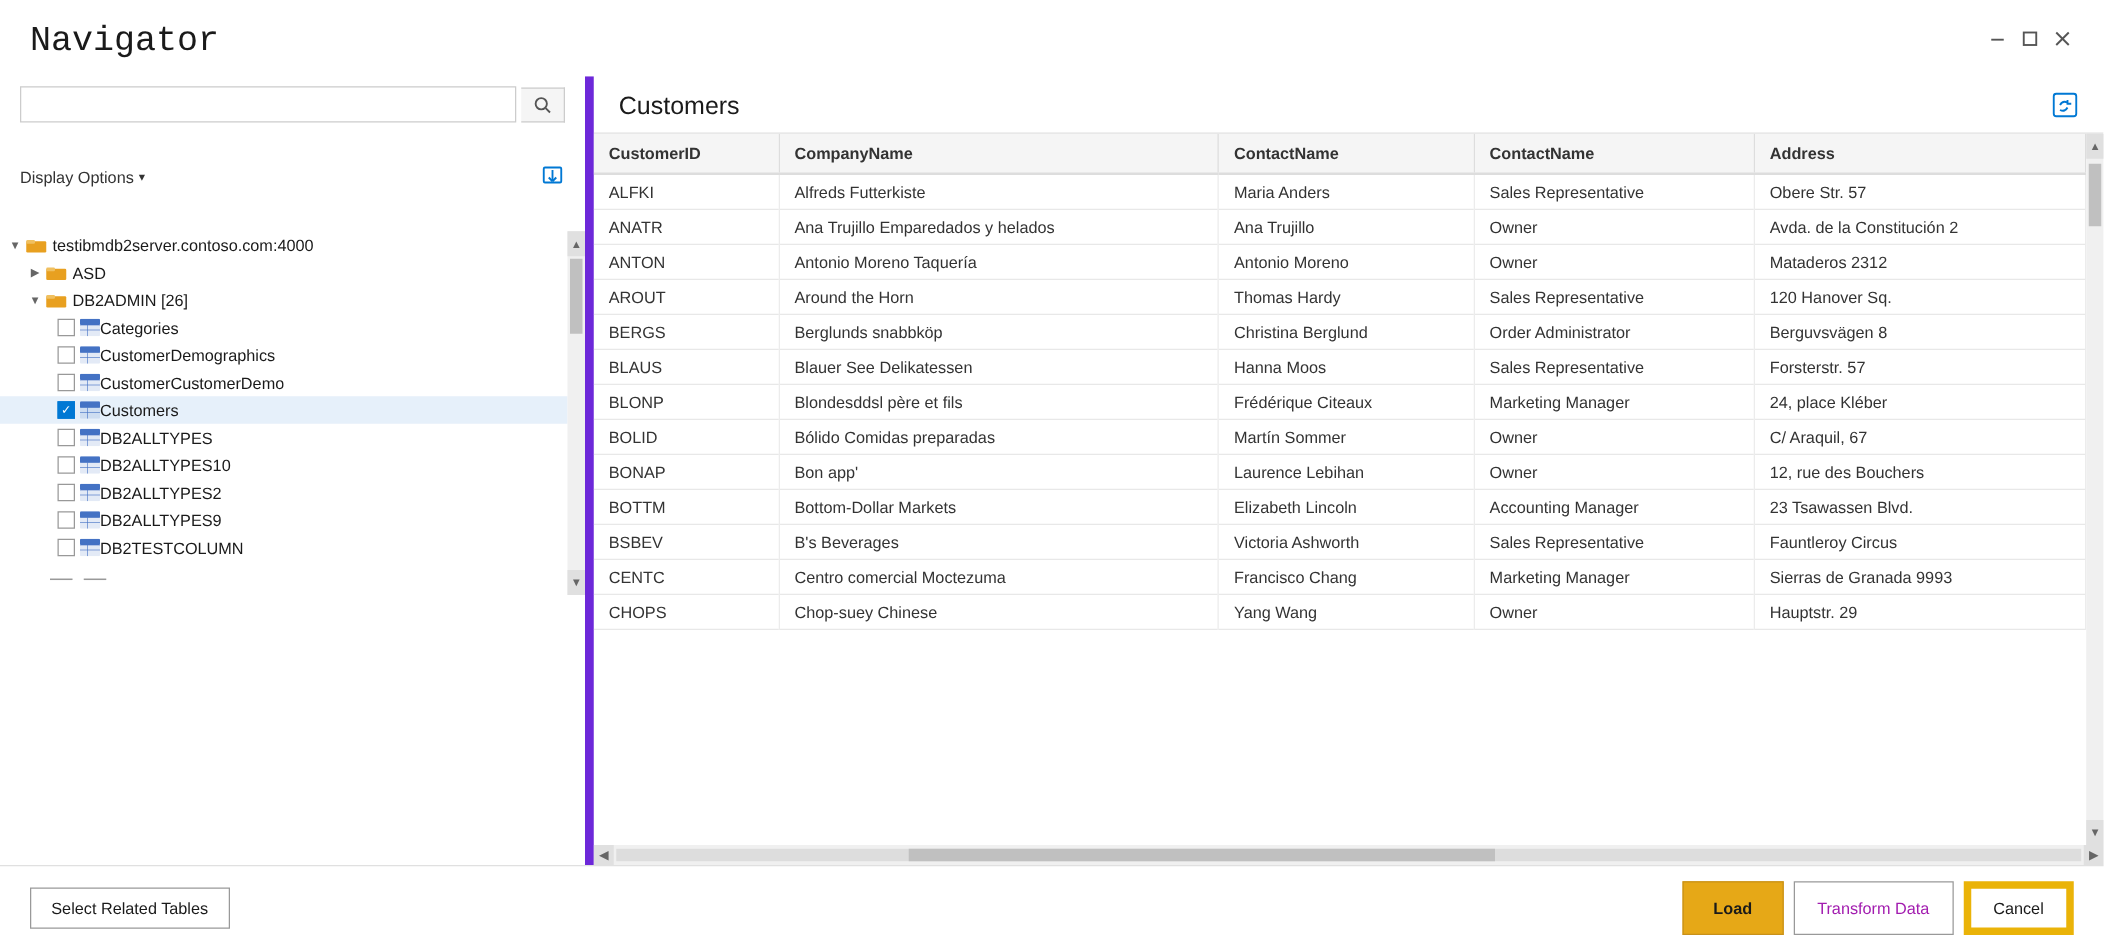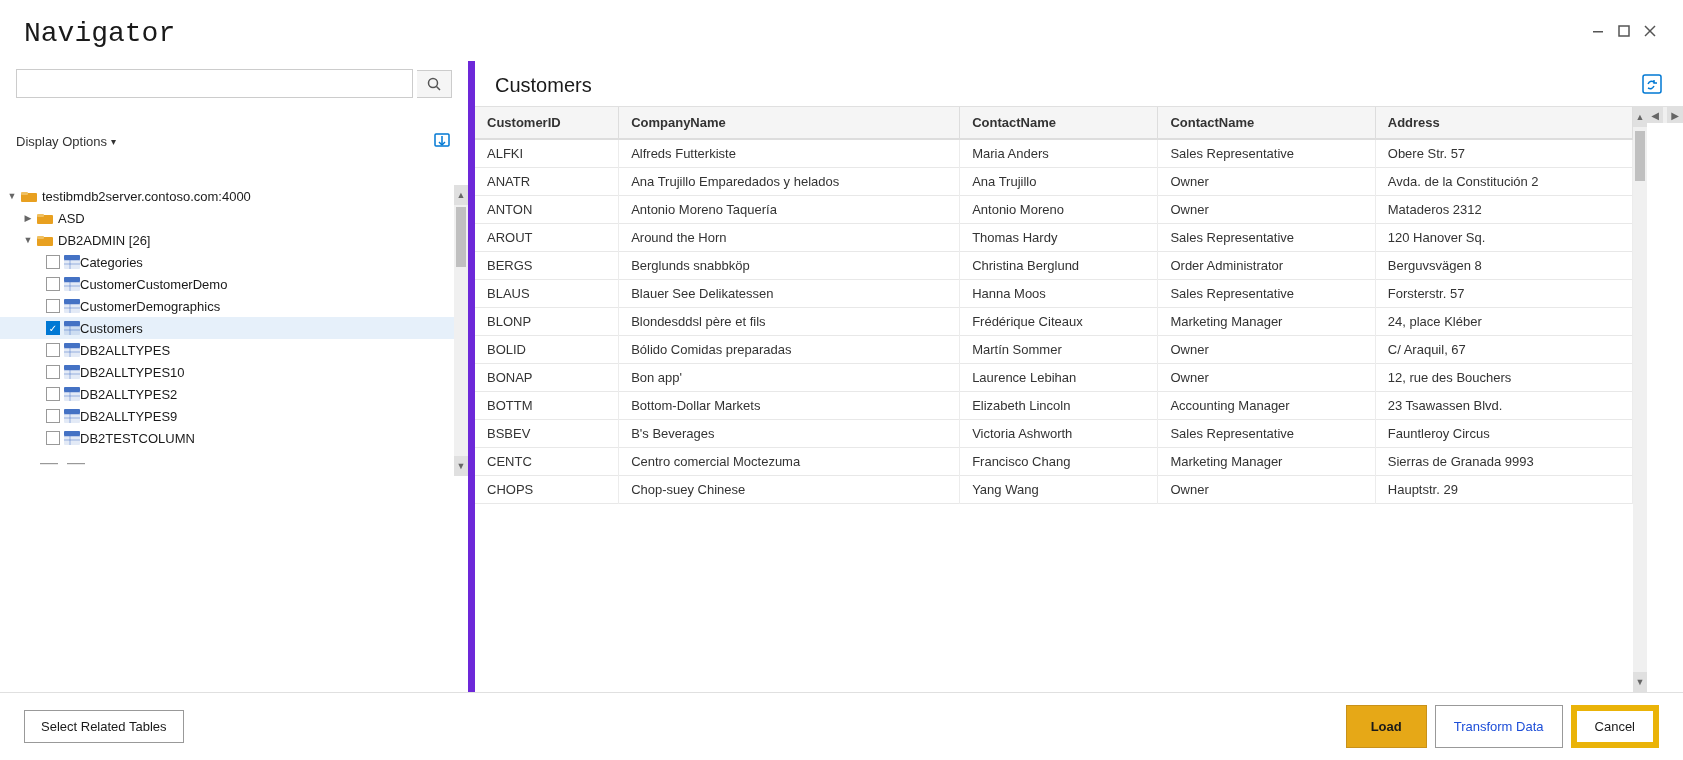--- a/index.html
+++ b/index.html
@@ -231,21 +231,21 @@
     .data-refresh-btn {
       cursor: pointer;
       color: #0078d4;
     }
 
     .data-table-container {
       flex: 1;
       overflow: hidden;
       position: relative;
       display: flex;
-      flex-direction: row;
+      flex-direction: column;
     }
 
     table {
       width: 100%;
       border-collapse: collapse;
       font-size: 13px;
     }
     thead tr {
       background: #f5f5f5;
     }
@@ -340,21 +340,21 @@
       border: 1px solid #c8911a;
       color: #1a1a1a;
       padding: 8px 24px;
       cursor: pointer;
       font-size: 13px;
       font-weight: 600;
     }
     .btn-transform {
       background: #fff;
       border: 1px solid #999;
-      color: #1d4ed8;
+      color: #a21caf;
       padding: 8px 18px;
       cursor: pointer;
       font-size: 13px;
     }
     .btn-cancel {
       background: #fff;
       border: 6px solid #eab308;
       color: #1a1a1a;
       padding: 8px 18px;
       cursor: pointer;
@@ -468,35 +468,35 @@
             <span class="tree-indent" style="width:40px;"></span>
             <span class="tree-expand" style="width:6px;"></span>
             <span class="checkbox"></span>
             <svg class="tbl-svg" viewBox="0 0 16 14">
               <rect x="0" y="0" width="16" height="14" rx="1" fill="#4472c4" opacity="0.15"></rect>
               <rect x="0" y="0" width="16" height="5" rx="1" fill="#4472c4"></rect>
               <line x1="0" y1="5" x2="16" y2="5" stroke="#4472c4" stroke-width="0.5"></line>
               <line x1="0" y1="9" x2="16" y2="9" stroke="#4472c4" stroke-width="0.5"></line>
               <line x1="6" y1="5" x2="6" y2="14" stroke="#4472c4" stroke-width="0.5"></line>
             </svg>
+            <span class="tree-label">CustomerDemographics</span>
+          </div>
+
+          <div class="tree-item">
+            <span class="tree-indent" style="width:40px;"></span>
+            <span class="tree-expand" style="width:6px;"></span>
+            <span class="checkbox"></span>
+            <svg class="tbl-svg" viewBox="0 0 16 14">
+              <rect x="0" y="0" width="16" height="14" rx="1" fill="#4472c4" opacity="0.15"></rect>
+              <rect x="0" y="0" width="16" height="5" rx="1" fill="#4472c4"></rect>
+              <line x1="0" y1="5" x2="16" y2="5" stroke="#4472c4" stroke-width="0.5"></line>
+              <line x1="0" y1="9" x2="16" y2="9" stroke="#4472c4" stroke-width="0.5"></line>
+              <line x1="6" y1="5" x2="6" y2="14" stroke="#4472c4" stroke-width="0.5"></line>
+            </svg>
             <span class="tree-label">CustomerCustomerDemo</span>
-          </div>
-
-          <div class="tree-item">
-            <span class="tree-indent" style="width:40px;"></span>
-            <span class="tree-expand" style="width:6px;"></span>
-            <span class="checkbox"></span>
-            <svg class="tbl-svg" viewBox="0 0 16 14">
-              <rect x="0" y="0" width="16" height="14" rx="1" fill="#4472c4" opacity="0.15"></rect>
-              <rect x="0" y="0" width="16" height="5" rx="1" fill="#4472c4"></rect>
-              <line x1="0" y1="5" x2="16" y2="5" stroke="#4472c4" stroke-width="0.5"></line>
-              <line x1="0" y1="9" x2="16" y2="9" stroke="#4472c4" stroke-width="0.5"></line>
-              <line x1="6" y1="5" x2="6" y2="14" stroke="#4472c4" stroke-width="0.5"></line>
-            </svg>
-            <span class="tree-label">CustomerDemographics</span>
           </div>
 
           <div class="tree-item selected">
             <span class="tree-indent" style="width:40px;"></span>
             <span class="tree-expand" style="width:6px;"></span>
             <span class="checkbox checked">✓</span>
             <svg class="tbl-svg" viewBox="0 0 16 14">
               <rect x="0" y="0" width="16" height="14" rx="1" fill="#4472c4" opacity="0.15"></rect>
               <rect x="0" y="0" width="16" height="5" rx="1" fill="#4472c4"></rect>
               <line x1="0" y1="5" x2="16" y2="5" stroke="#4472c4" stroke-width="0.5"></line>

